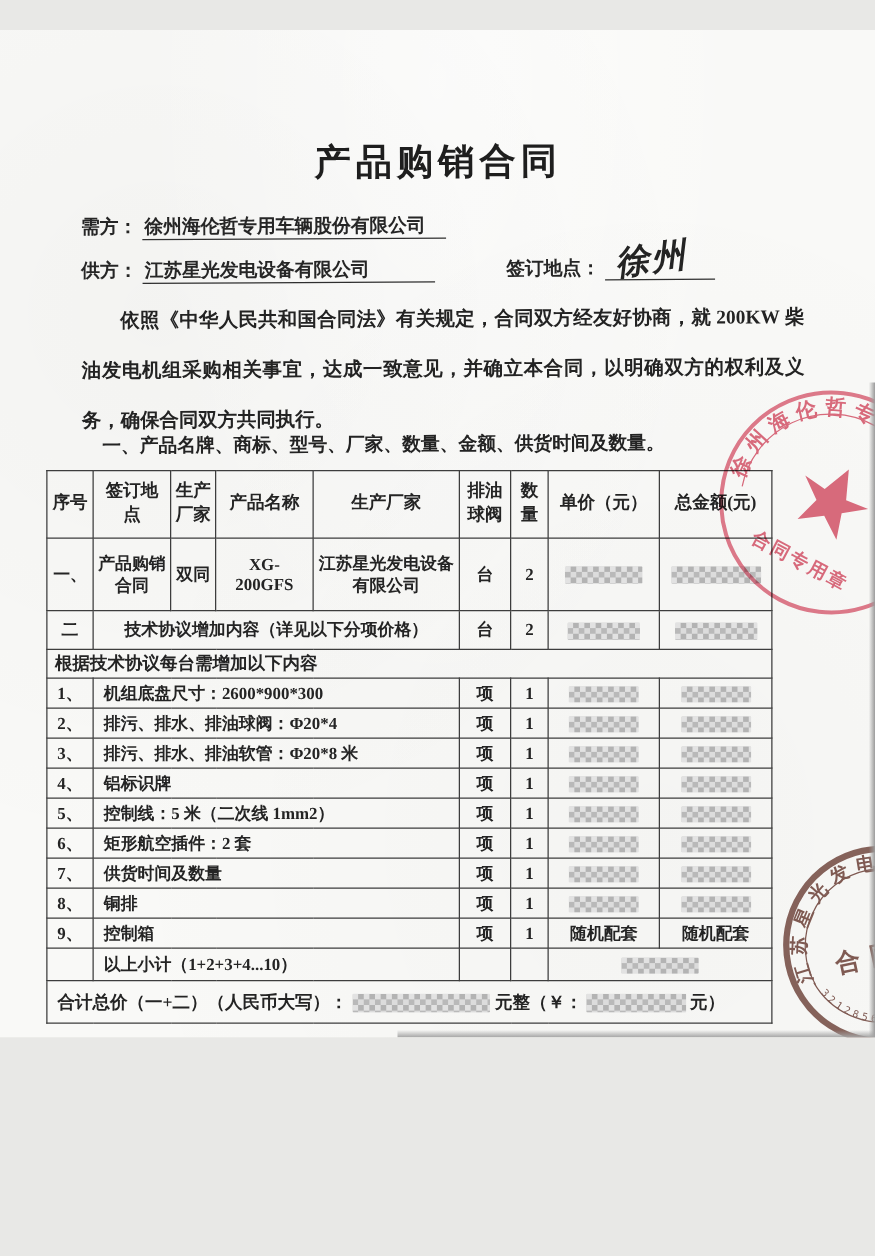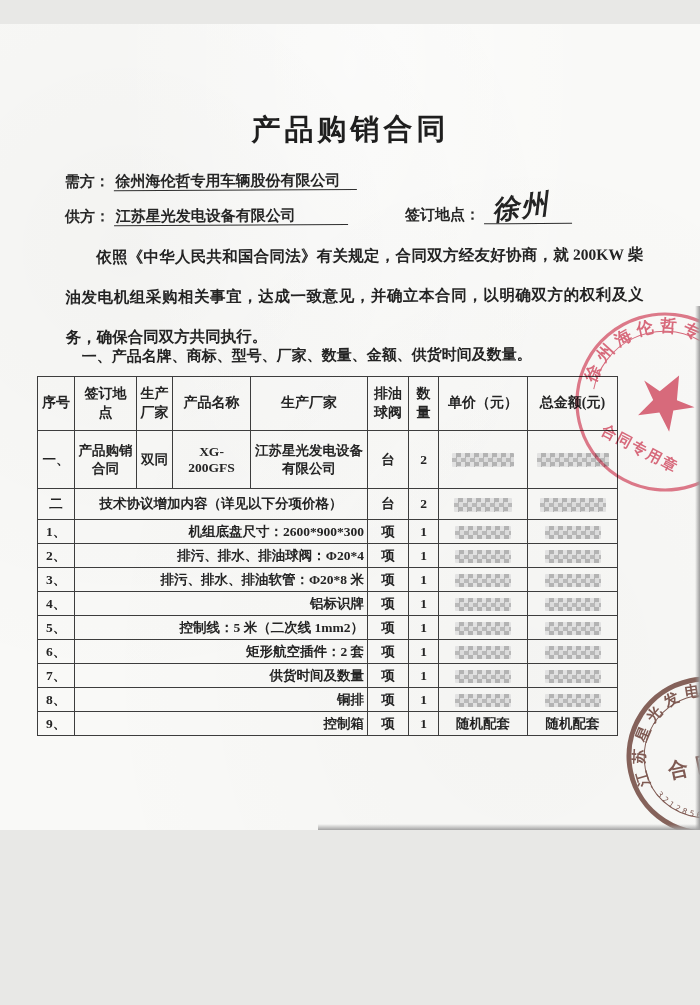--- a/index.html
+++ b/index.html
@@ -57,21 +57,21 @@
   }
   table.contract th{font-size:14px;font-weight:600;line-height:1.35;}
   tr.h-header{height:54px;}
   tr.h-main{height:58px;}
   tr.h-tech{height:31px;}
   tr.h-note{height:23px;}
   tr.h-item{height:24px;}
   tr.h-sub{height:26px;}
   tr.h-total{height:34px;}
   .c-center{text-align:center;}
-  .c-left{text-align:right;padding-left:8px !important;}
+  .c-left{text-align:left;padding-left:8px !important;}
   .note-cell{text-align:left;padding-left:6px !important;font-size:14px;}
   .total-cell{text-align:left;padding-left:8px !important;font-size:14px;white-space:nowrap;}
   
   .mosaic{
     display:inline-block;vertical-align:middle;height:13px;width:56px;
     background-color:#d9d9d9;
     background-image:conic-gradient(#b3b3b3 90deg,#dcdcdc 90deg 180deg,#b9b9b9 180deg 270deg,#e2e2e2 270deg);
     background-size:9px 9px;border-radius:1px;
   }
   .mosaic.m-main-price{width:62px;height:14px;}
@@ -164,20 +164,23 @@
 
     <tr class="h-tech">
       <td class="c-center">二</td>
       <td colspan="4" class="c-center">技术协议增加内容（详见以下分项价格）</td>
       <td class="c-center">台</td>
       <td class="c-center">2</td>
       <td class="c-center"><span class="mosaic m-tech-price"></span></td>
       <td class="c-center"><span class="mosaic m-tech-total"></span></td>
     </tr>
 
+    <tr class="h-note">
+      <td colspan="9" class="note-cell">根据技术协议每台需增加以下内容</td>
+    </tr>
 
     <tr class="h-item">
       <td class="c-center">1、</td>
       <td colspan="4" class="c-left">机组底盘尺寸：2600*900*300</td>
       <td class="c-center">项</td>
       <td class="c-center">1</td>
       <td class="c-center"><span class="mosaic"></span></td>
       <td class="c-center"><span class="mosaic"></span></td>
     </tr>
     <tr class="h-item">
@@ -238,21 +241,33 @@
     </tr>
     <tr class="h-item">
       <td class="c-center">9、</td>
       <td colspan="4" class="c-left">控制箱</td>
       <td class="c-center">项</td>
       <td class="c-center">1</td>
       <td class="c-center">随机配套</td>
       <td class="c-center">随机配套</td>
     </tr>
 
-
+    <tr class="h-sub">
+      <td></td>
+      <td colspan="4" class="c-left">以上小计（1+2+3+4...10）</td>
+      <td></td>
+      <td></td>
+      <td colspan="2" class="c-center"><span class="mosaic m-sub"></span></td>
+    </tr>
+
+    <tr class="h-total">
+      <td colspan="9" class="total-cell">
+        <span>合计总价（一+二）（人民币大写）：</span><span class="mosaic m-grand1"></span><span>元整（￥：</span><span class="mosaic m-grand2"></span><span>元）</span>
+      </td>
+    </tr>
   </tbody>
     </table>
 
   <div class="abs stamp" id="buyer-stamp">
     <svg width="200" height="205" viewBox="-100 -102 200 205">
       <g transform="rotate(28)" fill="none" stroke="#d9536a">
         <circle cx="0" cy="0" r="88" stroke-width="3.2" opacity="0.9"></circle>
         <path id="ringA" d="M -69,22 A 72,72 0 1 1 69,22"></path>
         <text fill="#d9536a" stroke="none" font-size="16.5" letter-spacing="5.5" font-family="Liberation Serif, DejaVu Serif, serif" font-weight="700">
           <textPath href="#ringA" startOffset="6">徐州海伦哲专用车辆股份有限公司</textPath>

